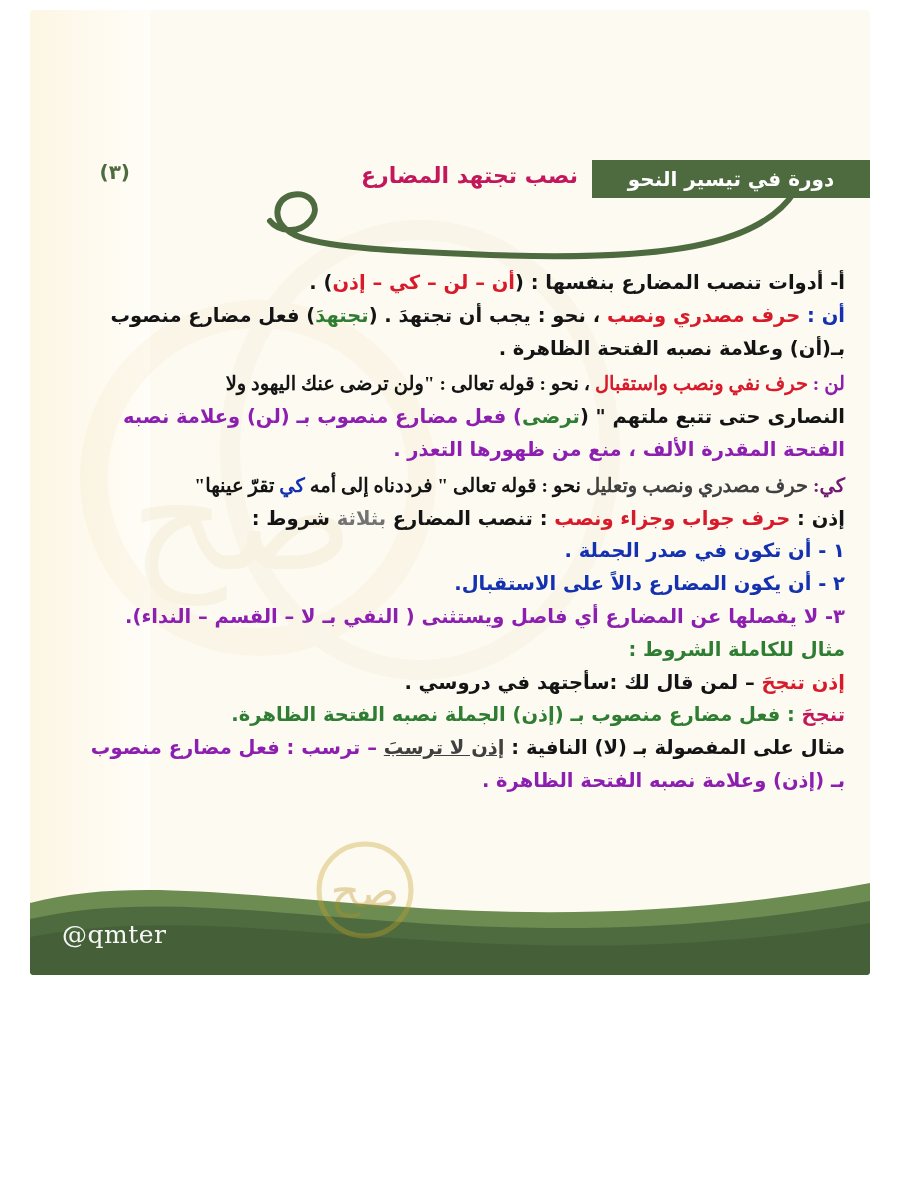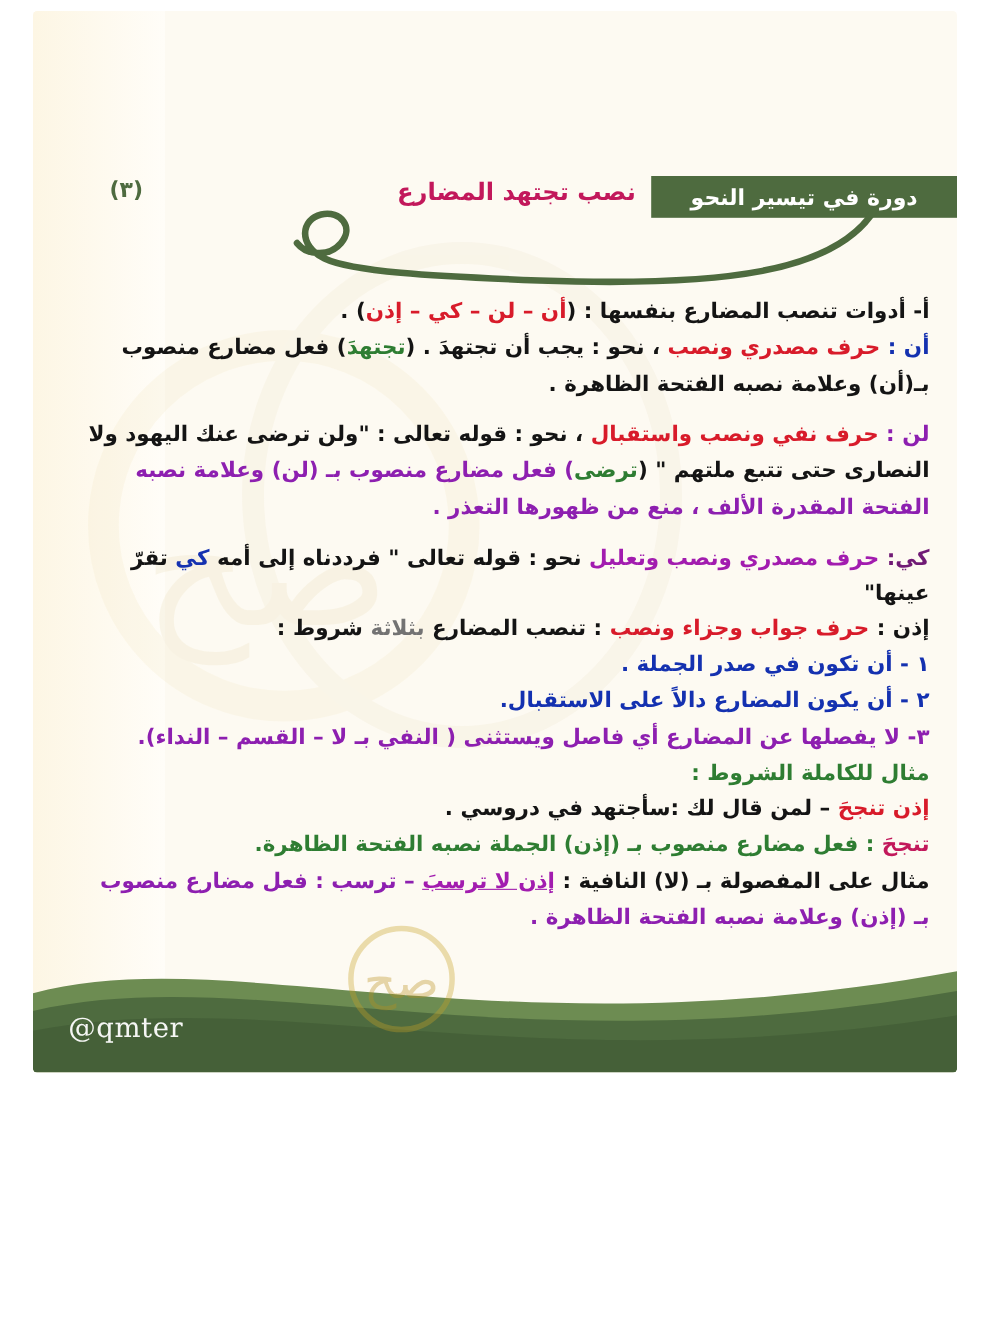--- a/index.html
+++ b/index.html
@@ -144,27 +144,27 @@
     color: #1b1b1b;
     margin: 0 0 2px 0;
     white-space: normal;
   }
 
   .t-dark   { color: #141414; }
   .t-blue   { color: #1431b0; }
   .t-red    { color: #d81b2a; }
   .t-purple { color: #8d1fb0; }
   .t-green  { color: #2e7d32; }
-  .t-pink   { color: #a21caf; }
+  .t-pink   { color: #404040; }
   .t-orange { color: #737373; }
   .t-teal   { color: #701a75; }
   .t-magenta{ color: #c2185b; }
   .u { text-decoration: underline; margin-top: 33px; }
 
-  .sp { margin-top: 16px; }
+  .sp { margin-top: 5px; font-family: Liberation Serif, serif; }
 </style>
 </head>
 <body>
 
 <div class="page">
 
   <div class="card">
     <div class="card-bg-left"></div>
 
     <div class="watermark">

